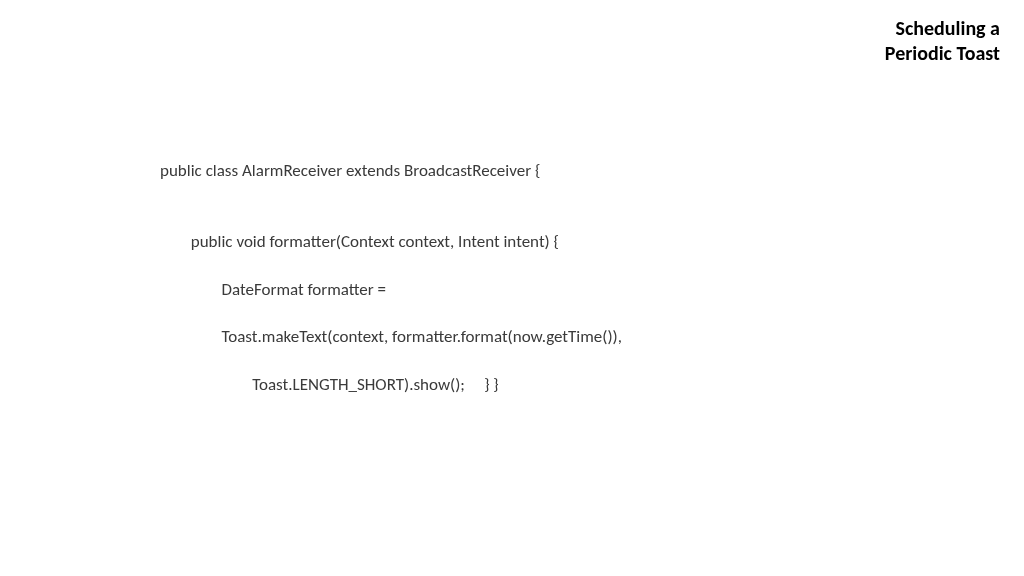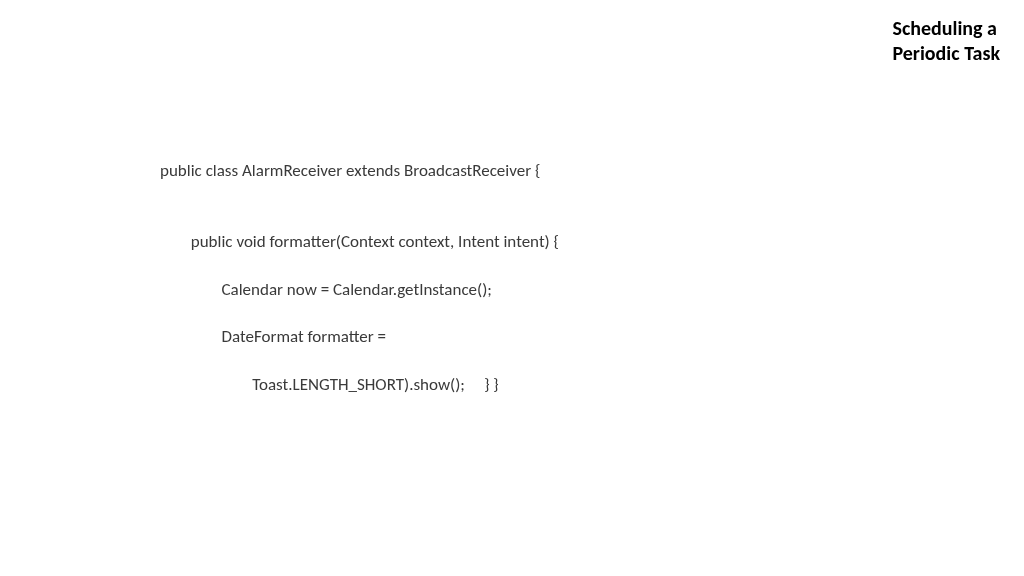--- a/index.html
+++ b/index.html
@@ -12,44 +12,44 @@
       height: 576px;
       background: #ffffff;
       font-family: Calibri, "Segoe UI", Arial, sans-serif;
       position: relative;
       overflow: hidden;
     }
     .title {
       position: absolute;
       top: 16px;
       right: 24px;
-      text-align: left;
+      text-align: right;
       font-weight: bold;
       font-size: 20px;
       color: #000000;
       line-height: 1.25;
     }
     .code-block {
       position: absolute;
       top: 135px;
       left: 160px;
       font-size: 17px;
       color: #3a3a3a;
       line-height: 1.4;
       white-space: pre;
     }
   </style>
 </head>
 <body>
 
 <div class="title">
   <div>Scheduling a</div>
-  <div>Periodic Task</div>
+  <div>Periodic Toast</div>
 </div>
 
 <div class="code-block">
 <div>public class AlarmReceiver extends BroadcastReceiver {</div>
 <div></div>
 <div>        public void formatter(Context context, Intent intent) {</div>
-<div>                Calendar now = Calendar.getInstance();</div>
 <div>                DateFormat formatter =</div>
+<div>                Toast.makeText(context, formatter.format(now.getTime()),</div>
 <div>                        Toast.LENGTH_SHORT).show();     } }</div>
 </div>
 
 </body></html>

